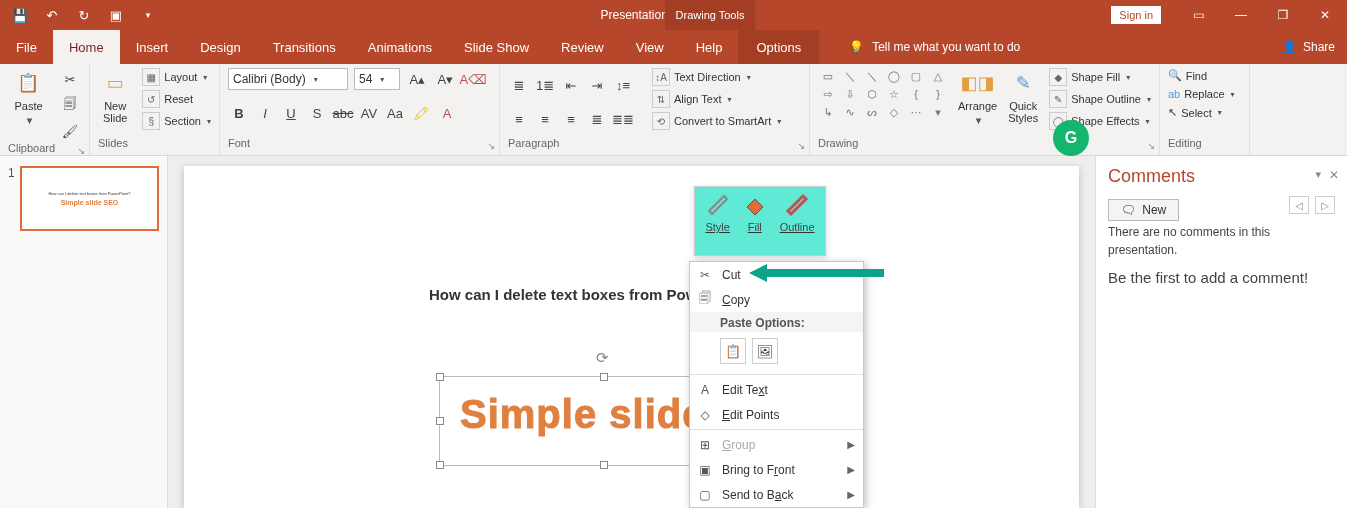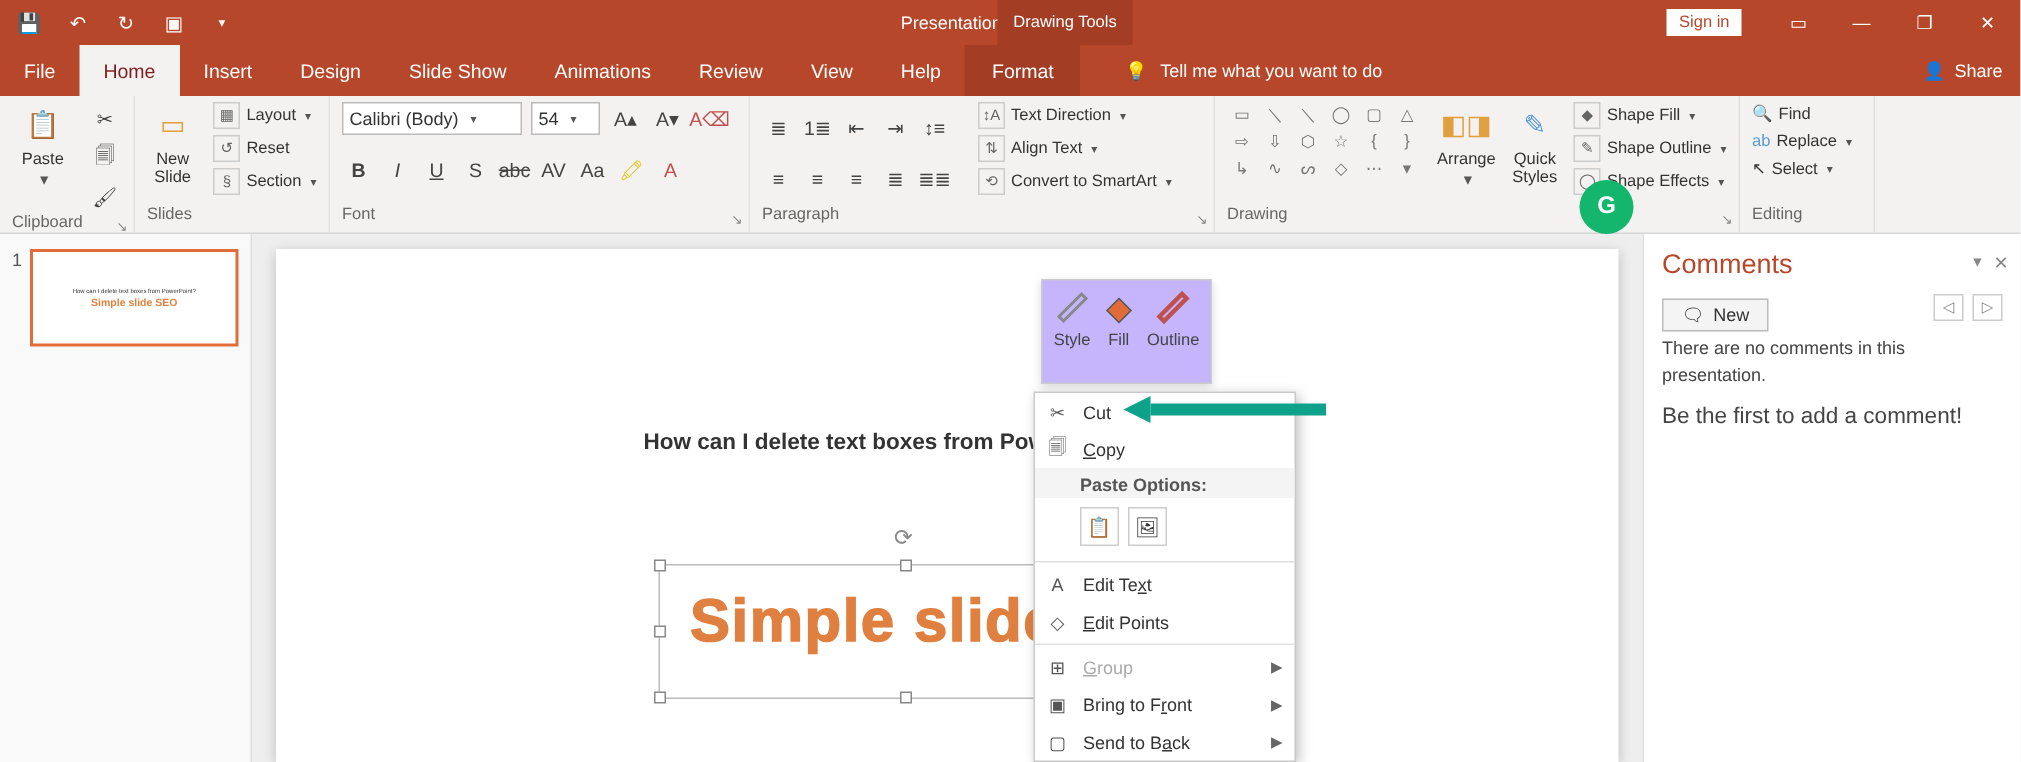--- a/index.html
+++ b/index.html
@@ -51,21 +51,21 @@
 .workspace { position:absolute; top:156px; bottom:0; left:0; right:0; display:flex; background:#eee;}
 .thumbpane { width:168px; background:#f9f9f9; border-right:1px solid #ddd; padding:10px 8px;}
 .thumb { border:2px solid #e06c3a; background:#fff; height:65px; position:relative; display:flex; flex-direction:column; align-items:center; justify-content:center; gap:3px;}
 .thumbnum { position:absolute; left:-12px; top:0; font-size:12px; color:#555;}
 .thumb .tt1 { font-size:4px; color:#333; }
 .thumb .tt2 { font-size:7px; color:#e08040; font-weight:bold;}
 .canvas { flex:1; background:#eee; position:relative;}
 .slide { position:absolute; left:16px; top:10px; right:16px; bottom:0; background:#fff; box-shadow:0 2px 8px rgba(0,0,0,.2);}
 
 
-.minitb { position:absolute; left:510px; top:20px; width:114px; height:70px; border:1px solid #ccc; background:#c4b5fd; display:flex; justify-content:space-around; padding:6px 4px 2px; box-shadow:0 2px 6px rgba(0,0,0,.15);}
+.minitb { position:absolute; left:510px; top:20px; width:132px; height:70px; border:1px solid #ccc; background:#5eead4; display:flex; justify-content:space-around; padding:6px 4px 2px; box-shadow:0 2px 6px rgba(0,0,0,.15);text-decoration:underline;}
 .minitb .mi { display:flex; flex-direction:column; align-items:center; gap:4px; cursor:pointer; font-size:11px; color:#444;}
 .minitb .mi .mic { width:24px; height:24px; position:relative;}
 
 
 .slidetext { position:absolute; left:245px; top:120px; font-size:15px; font-weight:bold; color:#333;}
 .shapebox { position:absolute; left:255px; top:210px; width:330px; height:90px; border:1px solid #bbb;}
 .shapebox .handle { width:8px; height:8px; background:#fff; border:1px solid #888; position:absolute;}
 .h-tl{top:-4px;left:-4px}.h-tm{top:-4px;left:50%;margin-left:-4px}.h-tr{top:-4px;right:-4px}
 .h-ml{top:50%;left:-4px;margin-top:-4px}.h-mr{top:50%;right:-4px;margin-top:-4px}
 .h-bl{bottom:-4px;left:-4px}.h-bm{bottom:-4px;left:50%;margin-left:-4px}.h-br{bottom:-4px;right:-4px}
@@ -122,26 +122,27 @@
     <div class="wc">❐</div>
     <div class="wc">✕</div>
   </div>
 </div>
 
 <div class="tabs">
   <div class="tab">File</div>
   <div class="tab active">Home</div>
   <div class="tab">Insert</div>
   <div class="tab">Design</div>
+  <div class="tab">Transitions</div>
+  <div class="tab">Animations</div>
   <div class="tab">Slide Show</div>
-  <div class="tab">Animations</div>
   <div class="tab">Review</div>
   <div class="tab">View</div>
   <div class="tab">Help</div>
-  <div class="tab format">Format</div>
+  <div class="tab format">Options</div>
   <div class="tell">
     <span>💡</span>
     <span>Tell me what you want to do</span>
   </div>
   <div class="share">
     <span>👤</span>
     <span>Share</span>
   </div>
 </div>
 

